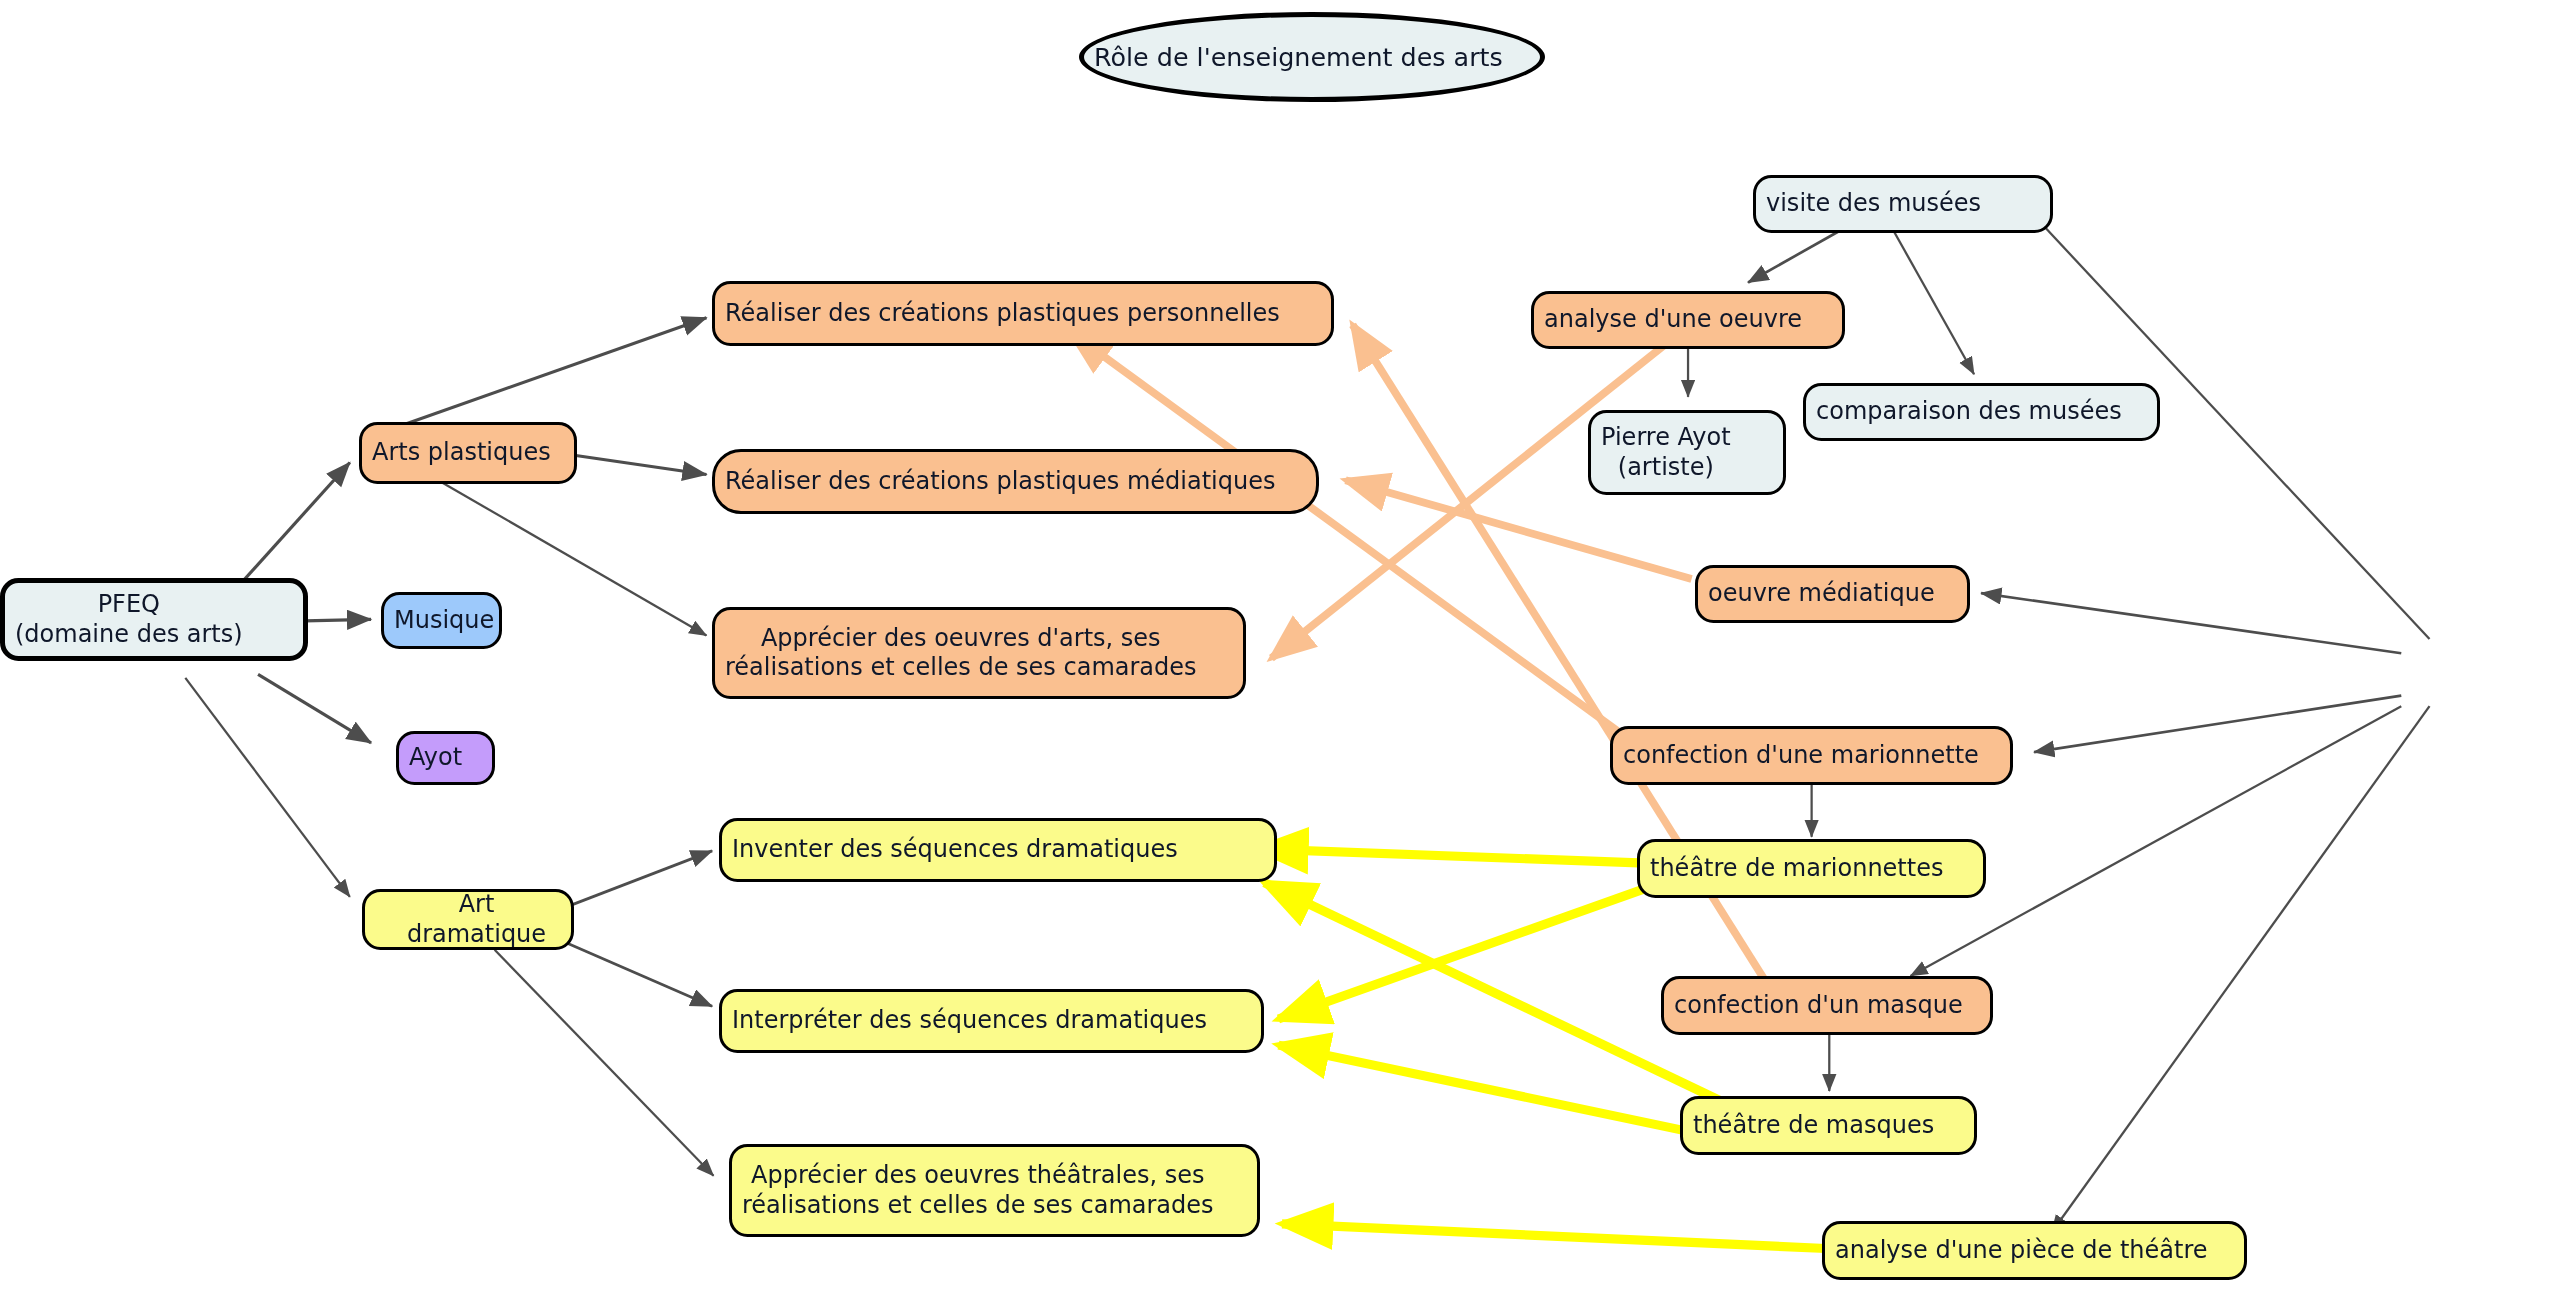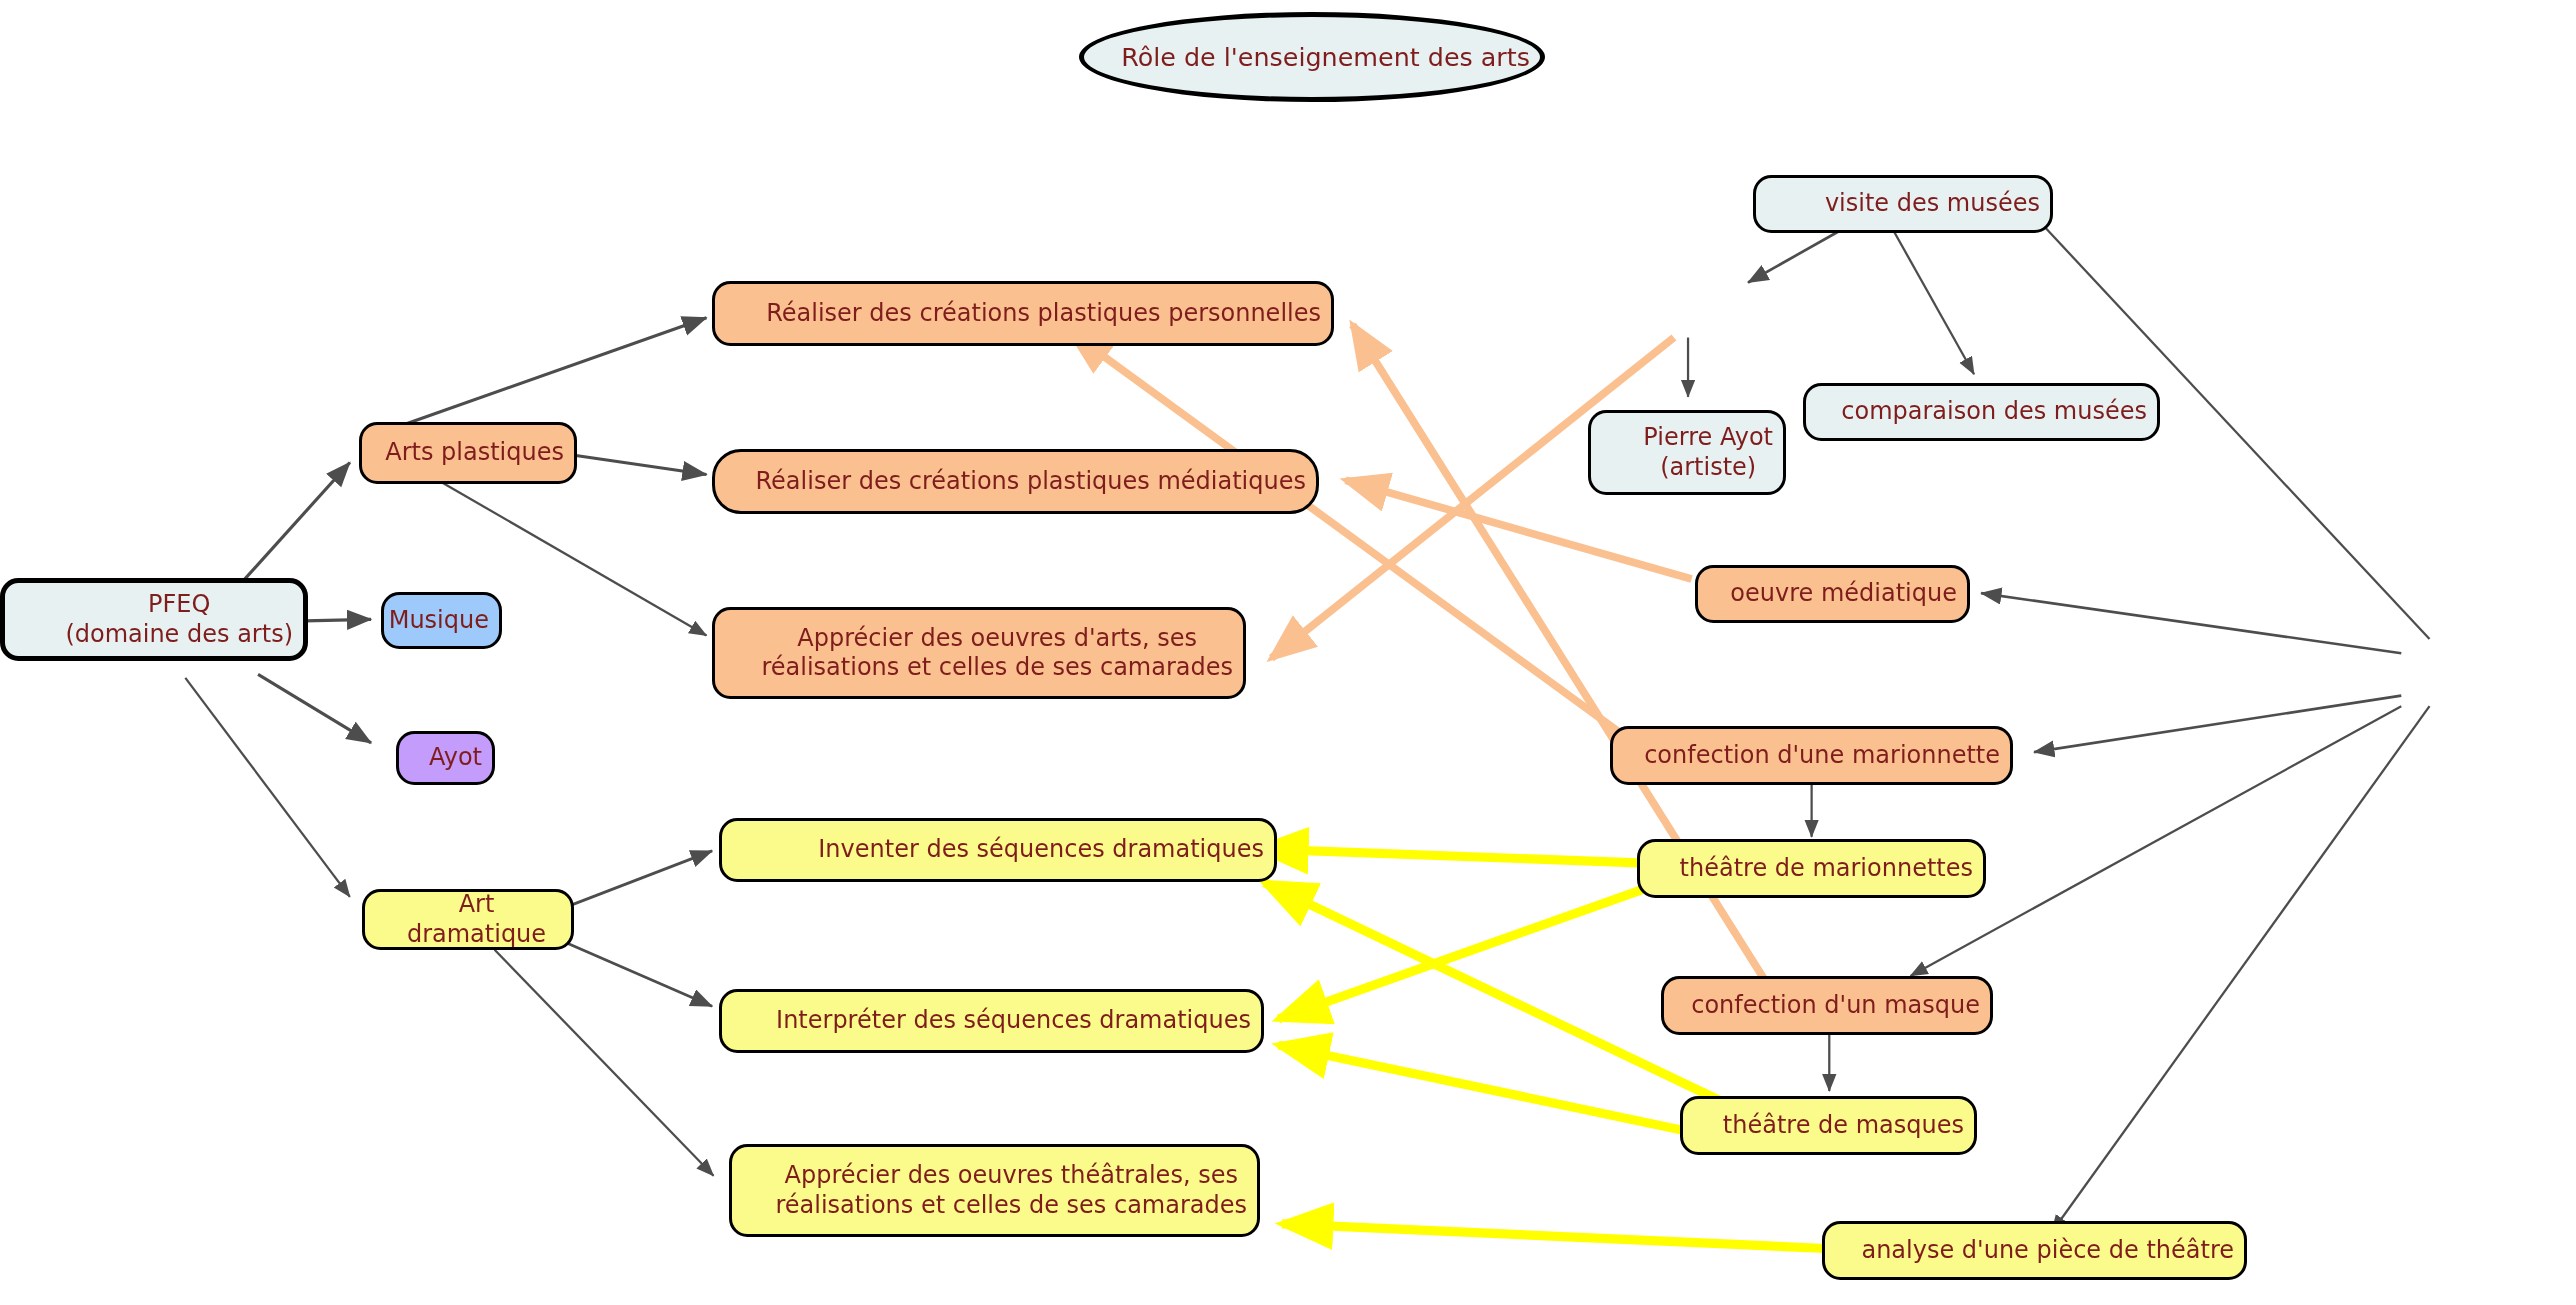--- a/index.html
+++ b/index.html
@@ -20,26 +20,26 @@
     left: 0; top: 0;
     width: 2576px;
     height: 1305px;
     pointer-events: none;
   }
   .node {
     position: absolute;
     box-sizing: border-box;
     display: flex;
     align-items: center;
-    justify-content: flex-end;
+    justify-content: flex-start;
     text-align: center;
     border: 3.5px solid #000000;
     border-radius: 18.4px;
     line-height: 1.22;
-    color: #7f1d1d;
+    color: #0f172a;
     padding: 2.8px 10px;
     z-index: 5;
     white-space: pre-line;
   }
   .node.ellipse {
     border-radius: 50%;
     border-width: 5px;
   }
   .fill-blue   { background: #e8f1f2; }
   .fill-orange { background: #fac090; }
@@ -151,20 +151,23 @@
 
   <div class="node fill-yellow" style="left:729px; top:1144px; width:531px; height:93px; font-size:24px;">
     <span>Apprécier des oeuvres théâtrales, ses
 réalisations et celles de ses camarades</span>
   </div>
 
   <div class="node fill-blue" style="left:1753px; top:175px; width:300px; height:58px; font-size:24px;">
     <span>visite des musées</span>
   </div>
 
+  <div class="node fill-orange" style="left:1531px; top:291px; width:314px; height:58px; font-size:24px;">
+    <span>analyse d'une oeuvre</span>
+  </div>
 
   <div class="node fill-blue" style="left:1588px; top:410px; width:198px; height:85px; font-size:24px;">
     <span>Pierre Ayot
 (artiste)</span>
   </div>
 
   <div class="node fill-blue" style="left:1803px; top:383px; width:357px; height:58px; font-size:24px;">
     <span>comparaison des musées</span>
   </div>
 

